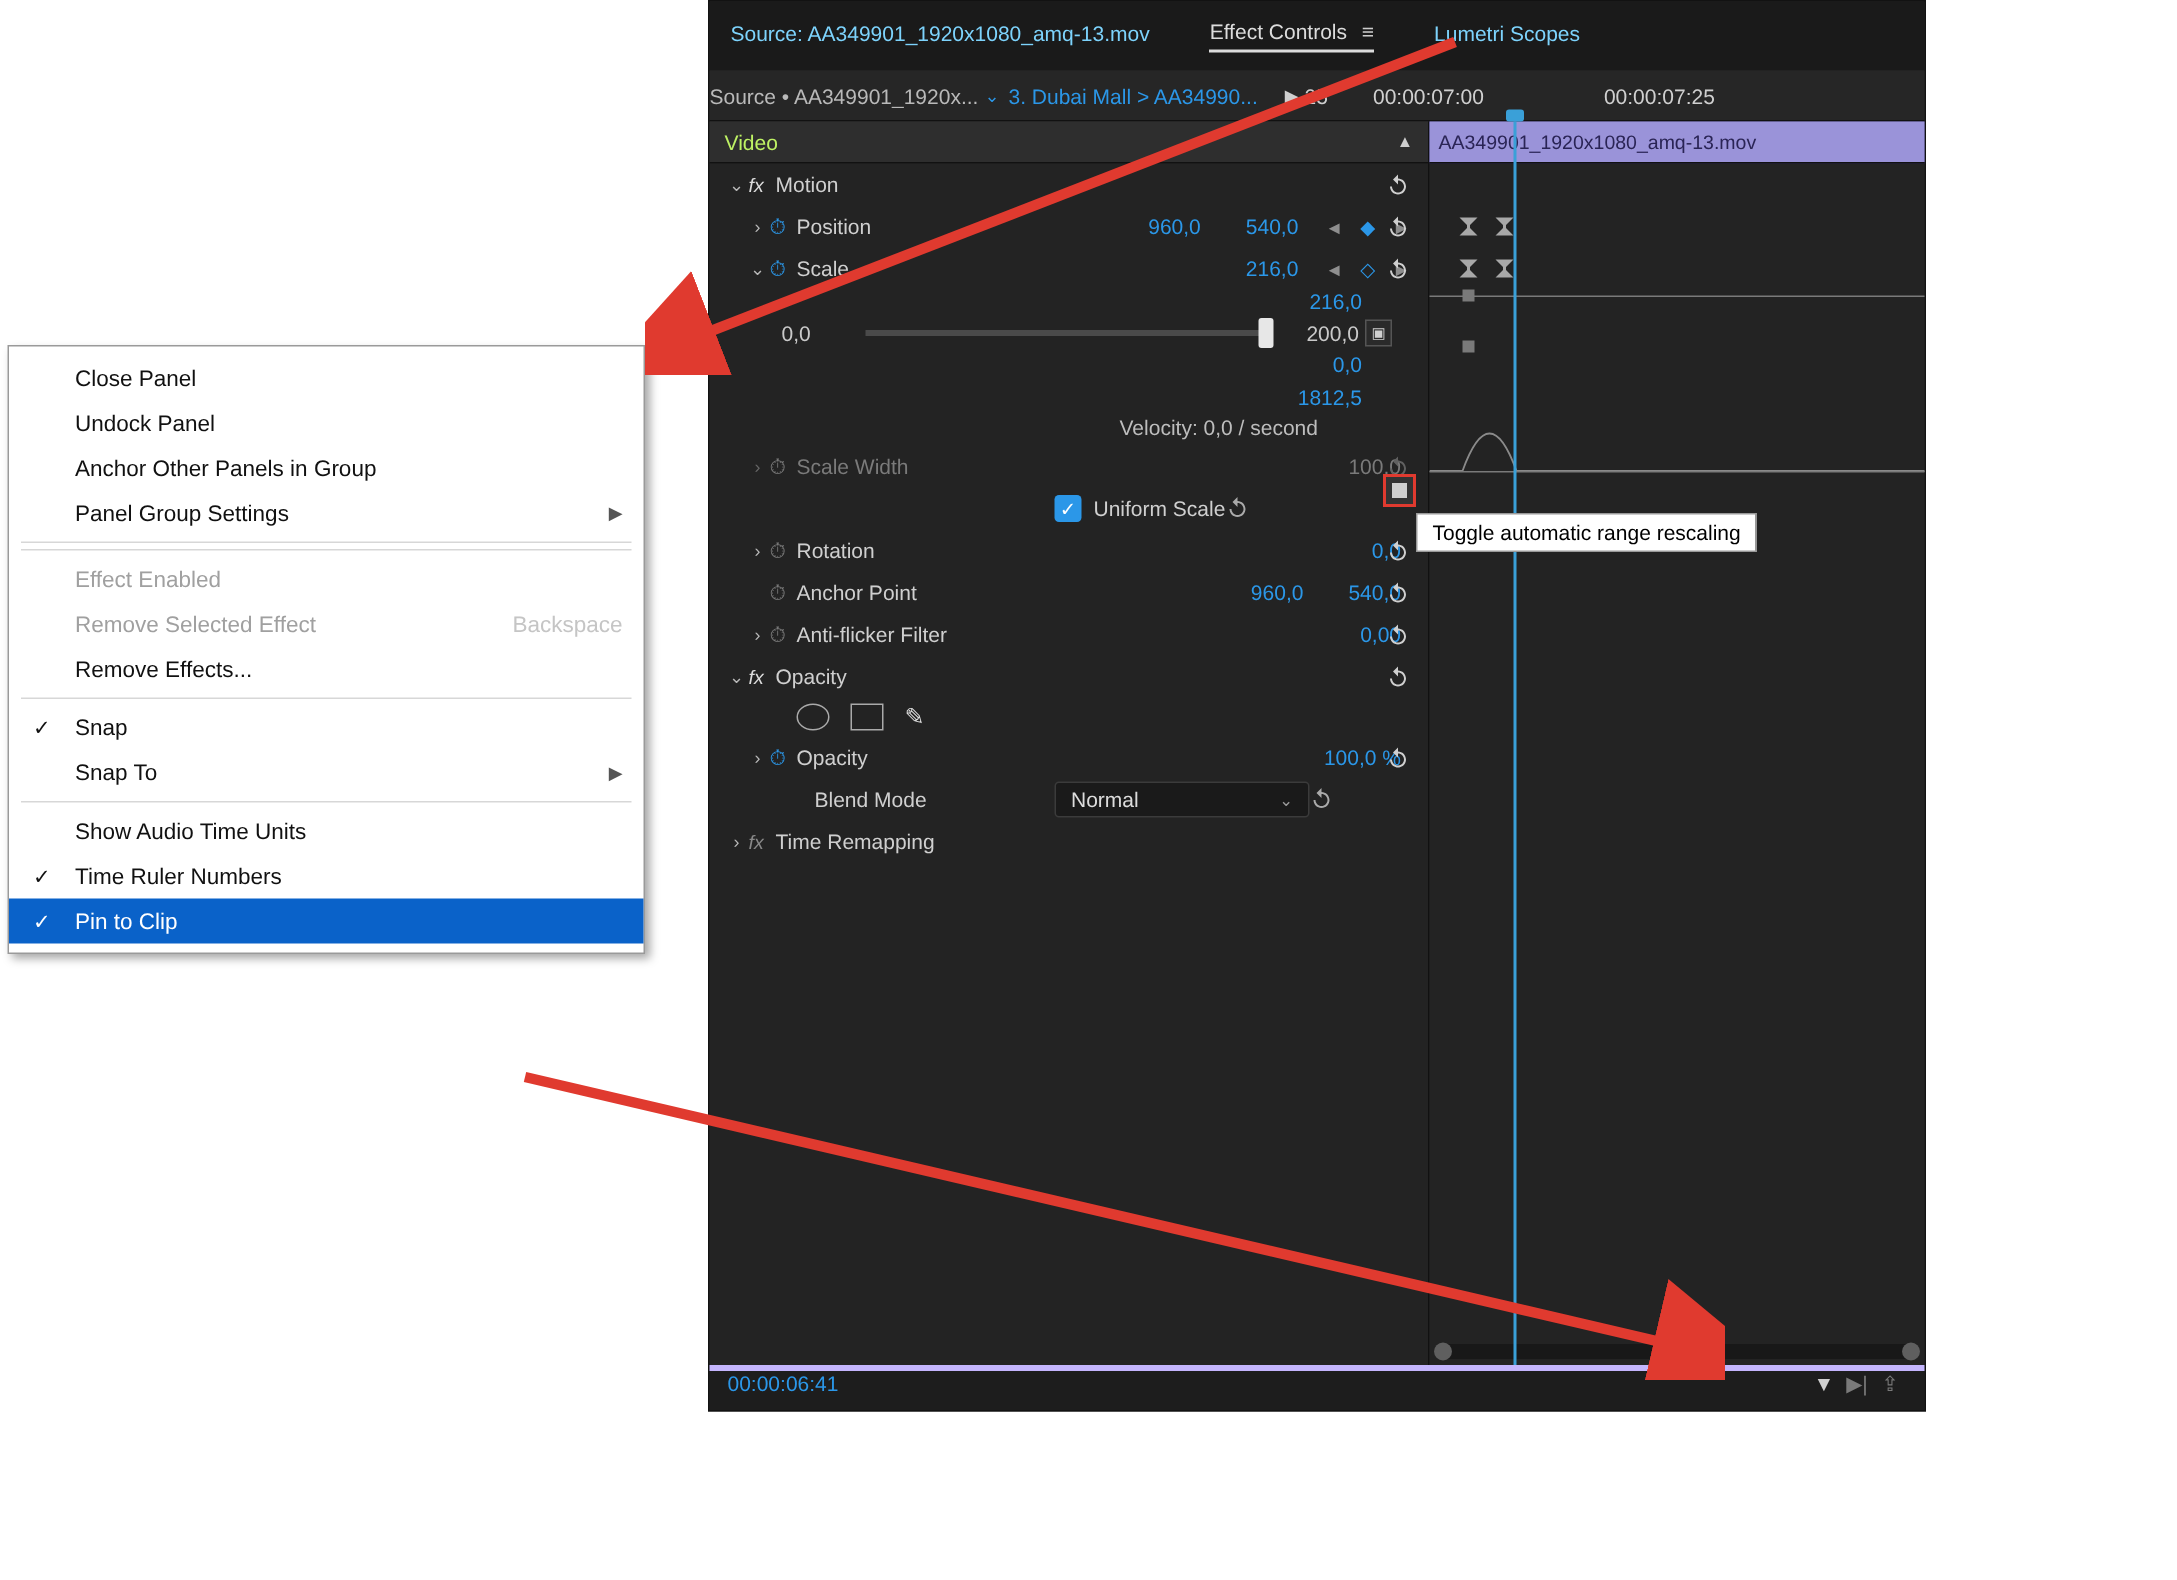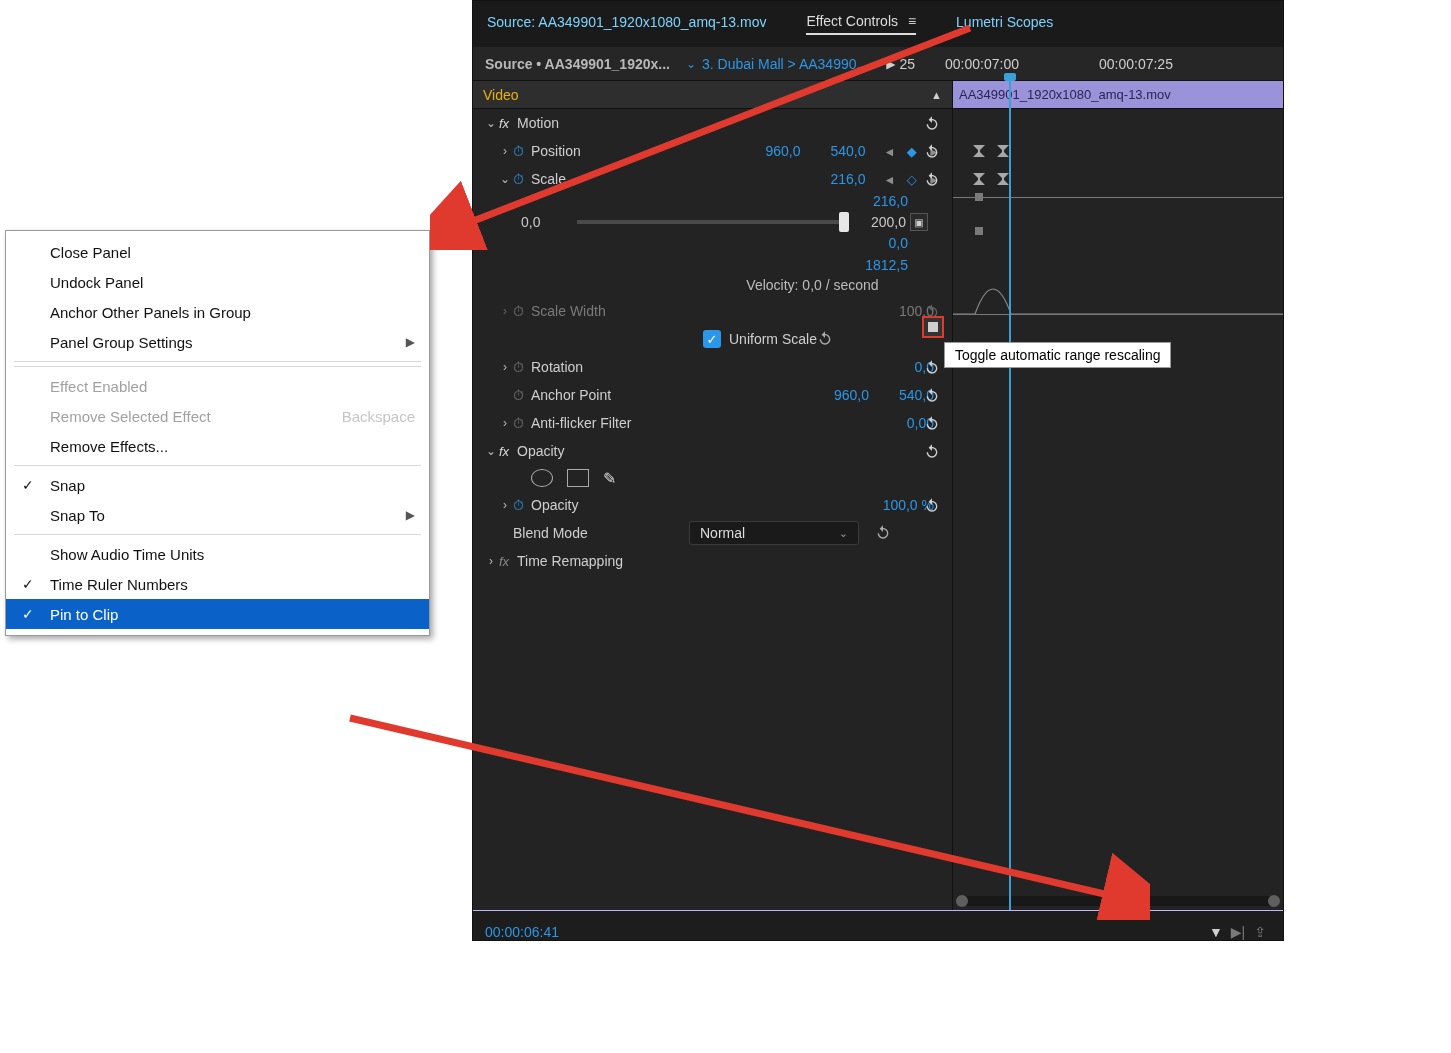--- a/index.html
+++ b/index.html
@@ -17,38 +17,38 @@
 .tabitem { color: #7dd3fc; padding-bottom: 4px; cursor: pointer; }
 .tabitem.active { color: #dcdcdc; border-bottom: 2px solid #dcdcdc; }
 .tabitem.src { font-size: 14px; }
 .tabmenu { margin-left: 6px; color: #ccc; }
 
 
 .subhdr {
   height: 34px; display: flex; align-items: center; background: #262626;
   border-bottom: 1px solid #111;
 }
-.subhdr .srcpath { padding: 0 12px; color: #b9b9b9; max-width: 240px; white-space: nowrap; overflow: hidden; text-overflow: ellipsis; font-weight: bold; }
+.subhdr .srcpath { padding: 0 0; color: #b9b9b9; max-width: 240px; white-space: nowrap; overflow: hidden; text-overflow: ellipsis; }
 .subhdr .seqpath { color: #2b97e8; max-width: 250px; white-space: nowrap; overflow: hidden; text-overflow: ellipsis; }
 .subhdr .chev { color: #2b97e8; margin: 0 6px 0 4px; font-size: 12px; }
 .subhdr .playcaret { margin-left: 18px; color: #cfcfcf; font-size: 12px; }
 .subhdr .tc { color: #cfcfcf; margin-left: 30px; }
 .subhdr .tc2 { margin-left: 80px; }
 
 
 .body { display: flex; height: calc(100% - 46px - 34px - 30px); }
 .body .props { width: 480px; background: #232323; border-right: 1px solid #111; position: relative; }
 .body .timeline { flex: 1; background: #232323; position: relative; }
 
 
 .videohdr {
   height: 28px; background: #2e2e2e; display: flex; align-items: center;
   padding: 0 10px; border-bottom: 1px solid #111;
 }
-.videohdr .lbl { color: #eab308; flex: 1; }
+.videohdr .lbl { color: #bef264; flex: 1; }
 .videohdr .arrowup { font-size: 11px; color: #cfcfcf; }
 
 
 .row { display: flex; align-items: center; height: 28px; padding-left: 10px; position: relative; }
 .row .twist { width: 16px; text-align: center; color: #b9b9b9; font-size: 12px; }
 .row .fx { width: 18px; font-style: italic; color: #ddd; font-size: 13px; }
 .row .stop { width: 18px; color: #2b97e8; }
 .row .stopg { width: 18px; color: #7a7a7a; }
 .row .name { color: #cfcfcf; flex: 1; }
 .row .nameg { color: #7a7a7a; flex: 1; }
@@ -101,39 +101,39 @@
   color: #000; padding: 4px 10px; font-size: 14px;
   border: 1px solid #999; z-index: 4;
 }
 
 .chkrow { display: flex; align-items: center; height: 28px; padding-left: 230px; position: relative; }
 .chk { width: 18px; height: 18px; background: #2b97e8; border-radius: 3px;
   display: inline-flex; align-items: center; justify-content: center;
   color: #fff; font-size: 13px; margin-right: 8px; }
 .chktext { color: #cfcfcf; }
 
-.blend { display: flex; align-items: center; height: 28px; padding-left: 40px; position: relative; gap: 16px; }
+.blend { display: flex; align-items: center; height: 28px; padding-left: 70px; position: relative; }
 .blend .bname { width: 160px; color: #cfcfcf; }
 .blendsel {
   width: 170px; height: 24px; background: #1a1a1a; border: 1px solid #3b3b3b;
   border-radius: 3px; display: flex; align-items: center; padding: 0 10px;
   justify-content: space-between; color: #dcdcdc;
 }
 .blendsel .dd { color: #999; font-size: 11px; }
 
 
 .maskicons { display: flex; gap: 14px; padding-left: 58px; height: 26px; align-items: center; }
 .maskicons .mi { width: 22px; height: 18px; border: 1px solid #aaa; }
 .maskicons .mi.ell { border-radius: 50%; }
 .maskicons .pen { color: #ddd; font-size: 16px; }
 
 
 .bottom {
-  height: 30px; display: flex; align-items: flex-end; padding: 0 12px;
-  background: #1d1d1d; border-top: 1px solid #c4b5fd;
+  height: 30px; display: flex; align-items: flex-start; padding: 0 12px;
+  background: #1d1d1d; border-top: 4px solid #c4b5fd;
 }
 .bottom .time { color: #2b97e8; font-size: 14px; }
 .bottom .spacer { flex: 1; }
 .bottom .ico { color: #7a7a7a; width: 22px; text-align: center; }
 .bottom .ico.first { color: #cfcfcf; }
 
 
 .tl-hdr {
   height: 28px; background: #3a3475; border-bottom: 1px solid #111;
   display: flex; align-items: center;

